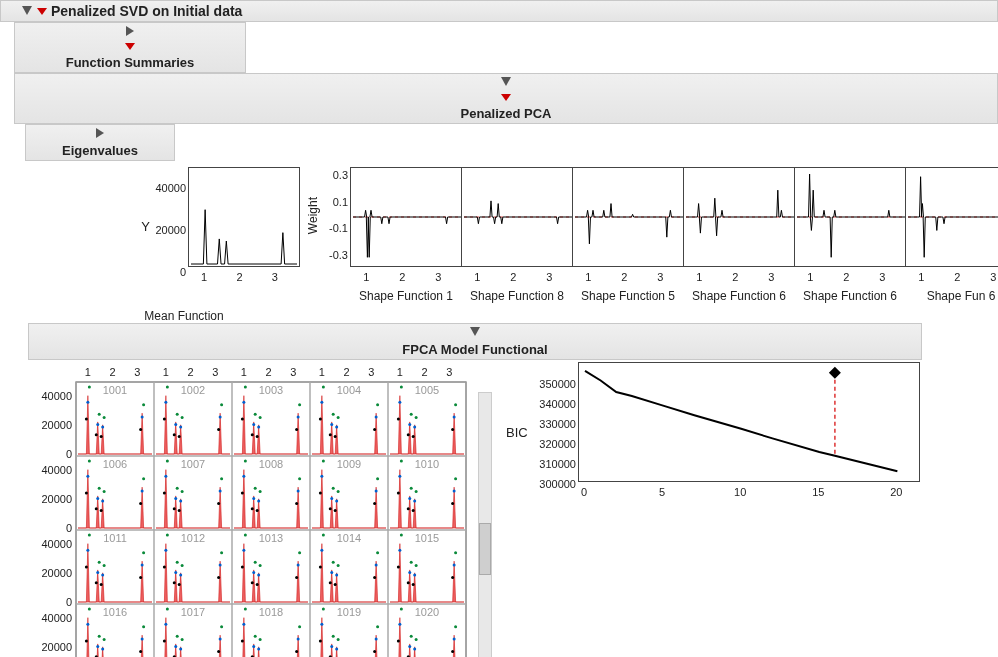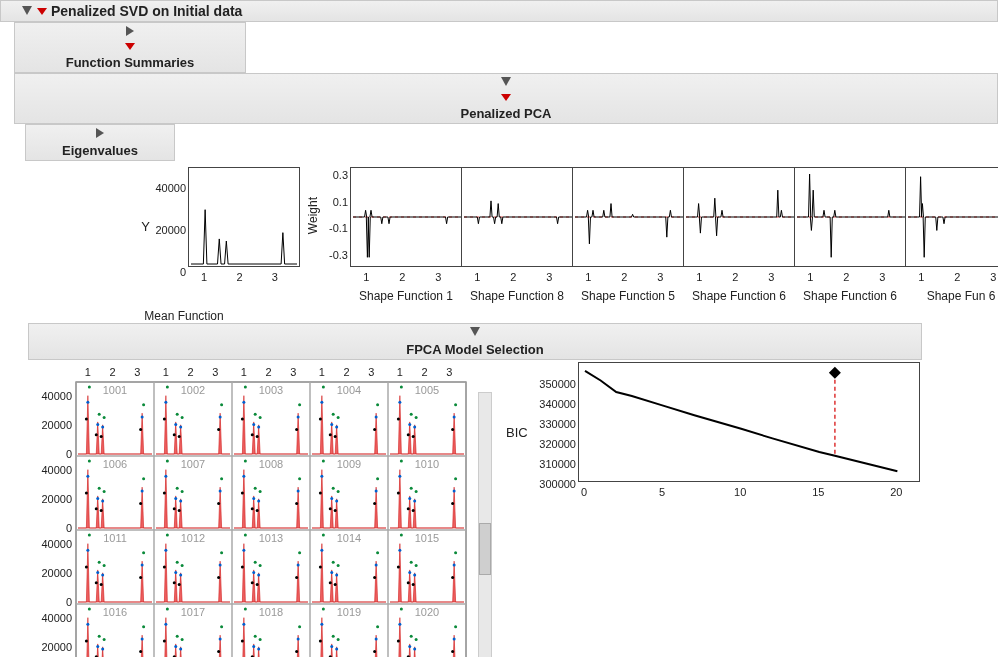--- a/index.html
+++ b/index.html
@@ -287,21 +287,21 @@
 <div style="padding-left:119px;">
   <span class="axis-label" style="display:inline-block;width:130px;text-align:center;">Mean Function</span>
 </div>
 
 <div class="section-header sub indent-2" style="width:852px">
   <span class="disclose">
     <svg width="10" height="10">
         <polygon points="0,0 10,0 5,9" fill="#555"></polygon>
       </svg>
   </span>
-  <span>FPCA Model Selection</span>
+  <span>FPCA Model Functional</span>
 </div>
 
 <div class="fpca-area">
 
   <div class="grid-col">
     <svg id="sm-grid" width="450" height="340">
         <text x="59.86666666666667" y="14" text-anchor="middle" class="tick-label">1</text>
         <text x="84.53333333333333" y="14" text-anchor="middle" class="tick-label">2</text>
         <text x="109.19999999999999" y="14" text-anchor="middle" class="tick-label">3</text>
         <text x="137.86666666666667" y="14" text-anchor="middle" class="tick-label">1</text>

